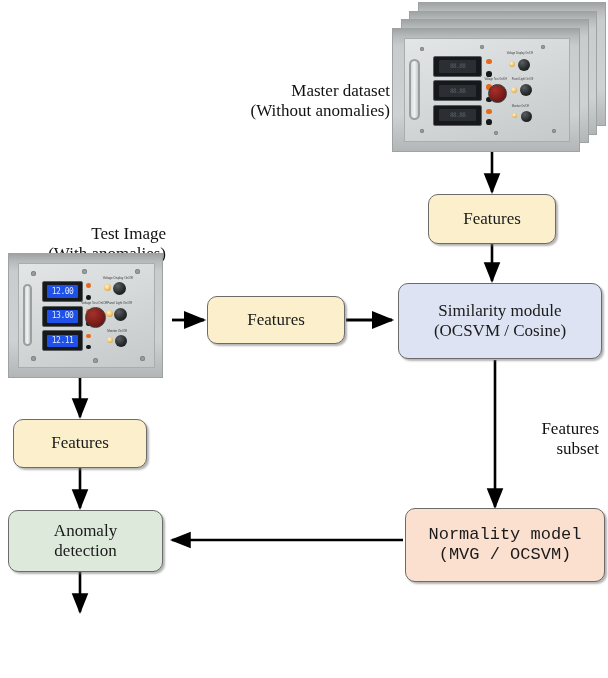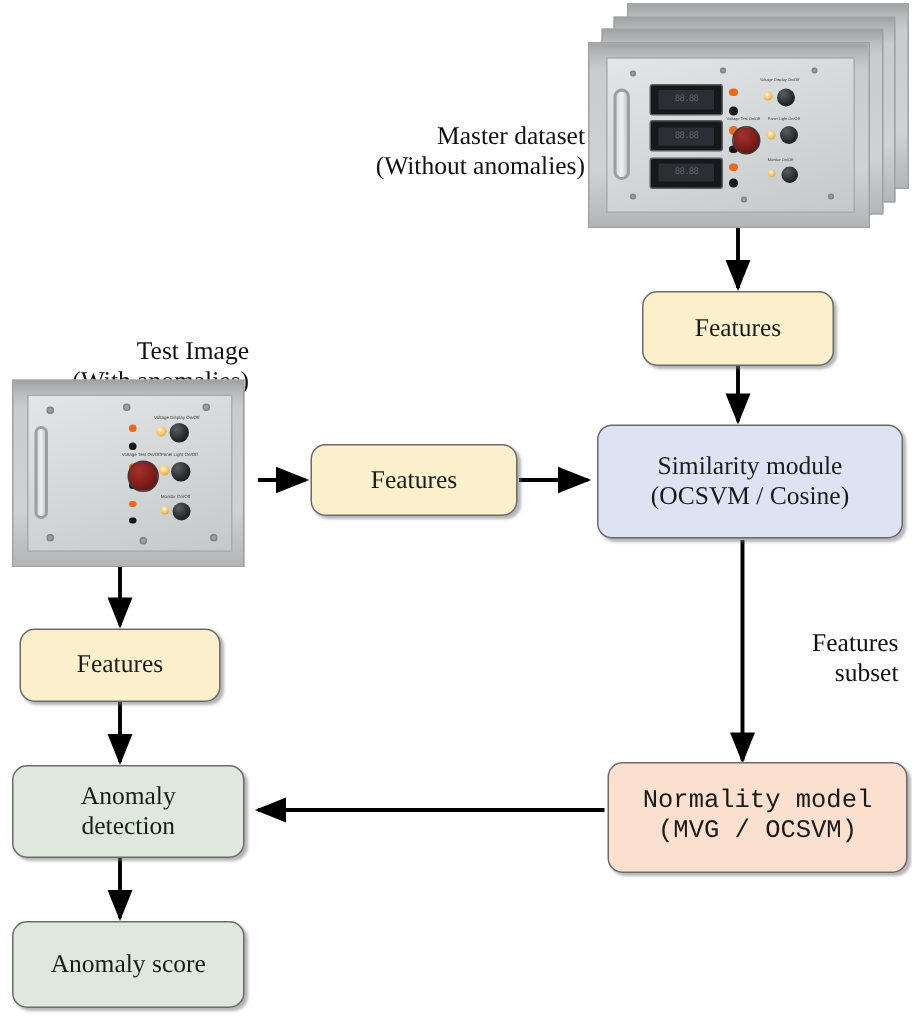--- a/index.html
+++ b/index.html
@@ -286,20 +286,31 @@
       <div class="panel-face">
         <div class="handle"></div>
 
         <div class="screwhole" style="left:9%; top:7%; width:5px; height:5px;"></div>
         <div class="screwhole" style="left:47%; top:5%; width:5px; height:5px;"></div>
         <div class="screwhole" style="left:86%; top:5%; width:5px; height:5px;"></div>
         <div class="screwhole" style="left:9%; top:89%; width:5px; height:5px;"></div>
         <div class="screwhole" style="left:55%; top:91%; width:5px; height:5px;"></div>
         <div class="screwhole" style="left:90%; top:89%; width:5px; height:5px;"></div>
 
+        <div class="lcd-col">
+          <div class="lcd">
+              <div class="lcd-screen" style="font-size:8px;">12.00</div>
+            </div>
+          <div class="lcd">
+              <div class="lcd-screen" style="font-size:8px;">13.00</div>
+            </div>
+          <div class="lcd">
+              <div class="lcd-screen" style="font-size:8px;">12.11</div>
+            </div>
+        </div>
 
         <div class="led-col">
           <div class="led orange" style="top:3%;  padding-bottom:58%;"></div>
           <div class="led black" style="top:21%; padding-bottom:58%;"></div>
           <div class="led orange" style="top:41%; padding-bottom:58%;"></div>
           <div class="led black" style="top:59%; padding-bottom:58%;"></div>
           <div class="led orange" style="top:77%; padding-bottom:58%;"></div>
           <div class="led black" style="top:93%; padding-bottom:58%;"></div>
         </div>
 
@@ -329,17 +340,14 @@
 
   <div class="node" style="left:13px; top:419px; width:134px; height:49px; background:#fcefcb; font-size:17px;">
     <span class="nodetext">Features</span>
   </div>
 
   <div class="node" style="left:8px; top:510px; width:155px; height:62px; background:#ddeadb; font-size:17px;">
     <span class="nodetext">Anomaly
 detection</span>
   </div>
 
-  <div class="node" style="left:8px; top:614px; width:155px; height:58px; background:#ddeadb; font-size:17px;">
-    <span class="nodetext">Anomaly score</span>
-  </div>
 
 </div>
 
 </body></html>

